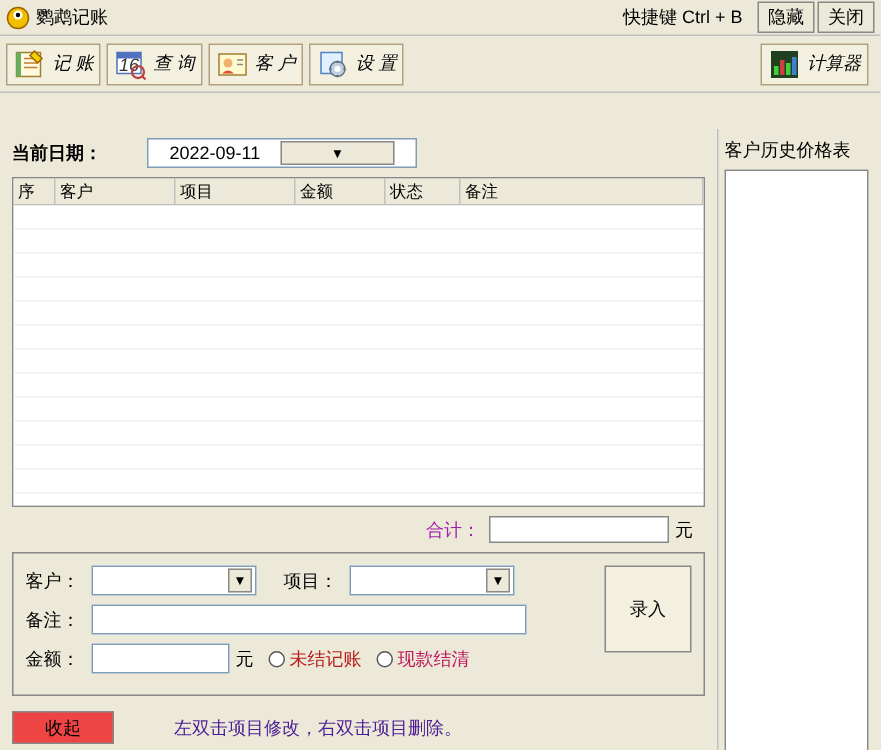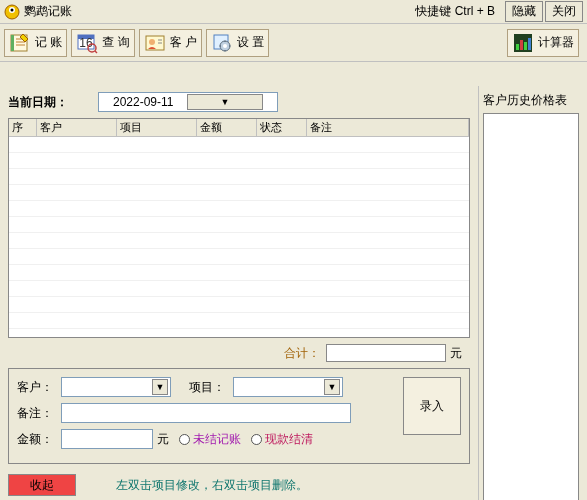--- a/index.html
+++ b/index.html
@@ -4,54 +4,54 @@
 <style>
 * { box-sizing: border-box; margin: 0; padding: 0; font-family: "SimSun", "宋体", sans-serif; font-size: 12px; }
 body { background: #ece9d8; width: 587px; height: 500px; overflow: hidden; }
 .titlebar { height: 24px; display: flex; align-items: center; padding: 0 4px; background: #ece9d8; border-bottom: 1px solid #c0c0c0; }
 .titlebar .logo { width: 16px; height: 16px; margin-right: 4px; display: flex; align-items: center; justify-content: center; }
 .titlebar .title { flex: 0 0 auto; }
 .titlebar .spacer { flex: 1; }
 .titlebar .shortcut { margin-right: 8px; }
 .titlebar .tbtn { border: 1px solid #888; background: #ece9d8; padding: 1px 6px; margin-left: 2px; cursor: pointer; }
 .toolbar { height: 38px; display: flex; align-items: center; padding: 2px 4px; border-bottom: 1px solid #c0c0c0; }
-.toolbtn { display: flex; align-items: center; border: 1px solid #b0a080; background: #f4f0e0; padding: 2px 4px; margin-right: 4px; cursor: pointer; height: 28px; }
+.toolbtn { display: flex; align-items: center; border: 1px solid #b0a080; background: #f4f0e0; padding: 2px 4px; margin-right: 4px; cursor: pointer; height: 28px; font-style: italic; }
 .toolbtn .ticon { width: 22px; height: 22px; margin-right: 4px; display: flex; align-items: center; justify-content: center; }
 .toolbar .spacer { flex: 1; }
 .body { display: flex; height: calc(500px - 24px - 38px); margin-top: 24px; }
 .leftpane { width: 478px; padding: 6px 8px; }
 .rightpane { width: 106px; padding: 6px 4px; border-left: 1px solid #c0c0c0; }
 .daterow { display: flex; align-items: center; margin-bottom: 6px; }
 .daterow .lbl { font-weight: bold; width: 90px; }
 .dateselect { width: 180px; height: 20px; border: 1px solid #7f9db9; background: #fff; display: flex; align-items: center; padding: 0 14px; }
 .dateselect span { flex: 1; }
 .dateselect .arrow { width: 16px; height: 16px; background: #ece9d8; border: 1px solid #888; text-align: center; line-height: 14px; font-size: 9px; }
 .gridwrap { border: 1px solid #888; background: #fff; height: 220px; overflow: hidden; }
 .gridhead { display: flex; background: #ece9d8; border-bottom: 1px solid #c0c0c0; height: 18px; }
 .gridhead .col { border-right: 1px solid #c0c0c0; padding: 1px 3px; font-size: 11px; }
 .gridbody { height: 200px; background: #fff; }
 .gridbody .row { height: 16px; border-bottom: 1px solid #f0f0f0; }
 .totalrow { display: flex; align-items: center; justify-content: flex-end; margin: 6px 0; }
-.totalrow .tlbl { color: #a16207; margin-right: 6px; }
+.totalrow .tlbl { color: #a21caf; margin-right: 6px; }
 .totalrow .tval { width: 120px; height: 18px; border: 1px solid #888; background: #fff; margin-right: 4px; }
 .totalrow .unit { width: 20px; }
 .entrypanel { border: 1px solid #888; padding: 8px; background: #ece9d8; display: flex; }
 .entryform { flex: 1; }
 .entryform .frow { display: flex; align-items: center; margin-bottom: 6px; }
 .entryform .flbl { width: 44px; }
 .entryform .flbl2 { width: 44px; margin-left: 18px; }
 .combo, .txtinput { border: 1px solid #7f9db9; background: #fff; height: 20px; display: flex; align-items: center; padding: 0 2px; }
 .combo { width: 110px; }
 .combo .arrow { width: 16px; height: 16px; background: #ece9d8; border: 1px solid #888; margin-left: auto; text-align: center; line-height: 14px; font-size: 9px; }
 .txtinput { flex: 1; }
 .radio { width: 11px; height: 11px; border: 1px solid #555; border-radius: 50%; background: #fff; display: inline-block; margin-right: 3px; }
 .submitbtn { width: 58px; height: 58px; border: 1px solid #888; background: #f4f0e0; margin-left: 8px; display: flex; align-items: center; justify-content: center; cursor: pointer; }
 .bottomrow { display: flex; align-items: center; margin-top: 10px; }
 .collapsebtn { width: 68px; height: 22px; border: 1px solid #888; background: #ef4444; display: flex; align-items: center; justify-content: center; cursor: pointer; }
-.hint { color: #0f766e; margin-left: 40px; }
+.hint { color: #4c1d95; margin-left: 40px; }
 .historylbl { margin-bottom: 4px; }
 .historybox { border: 1px solid #888; background: #fff; height: 390px; width: 96px; }
 svg { display: block; }
 </style>
 </head>
 <body>
 
 <div class="titlebar">
   <span class="logo">
     <svg width="16" height="16">
@@ -188,21 +188,21 @@
         </div>
         <div class="frow">
           <span class="flbl">备注：</span>
           <div class="txtinput" style="width:290px;flex:0 0 auto"></div>
         </div>
         <div class="frow">
           <span class="flbl">金额：</span>
           <div class="txtinput" style="width:92px;flex:0 0 auto"></div>
           <span style="margin:0 10px 0 4px">元</span>
           <span class="radio"></span>
-          <span style="color:#a21caf">未结记账</span>
+          <span style="color:#b91c1c">未结记账</span>
           <span style="width:10px"></span>
           <span class="radio"></span>
           <span style="color:#be185d">现款结清</span>
         </div>
       </div>
       <div class="submitbtn">录入</div>
     </div>
 
     <div class="bottomrow">
       <div class="collapsebtn">收起</div>

